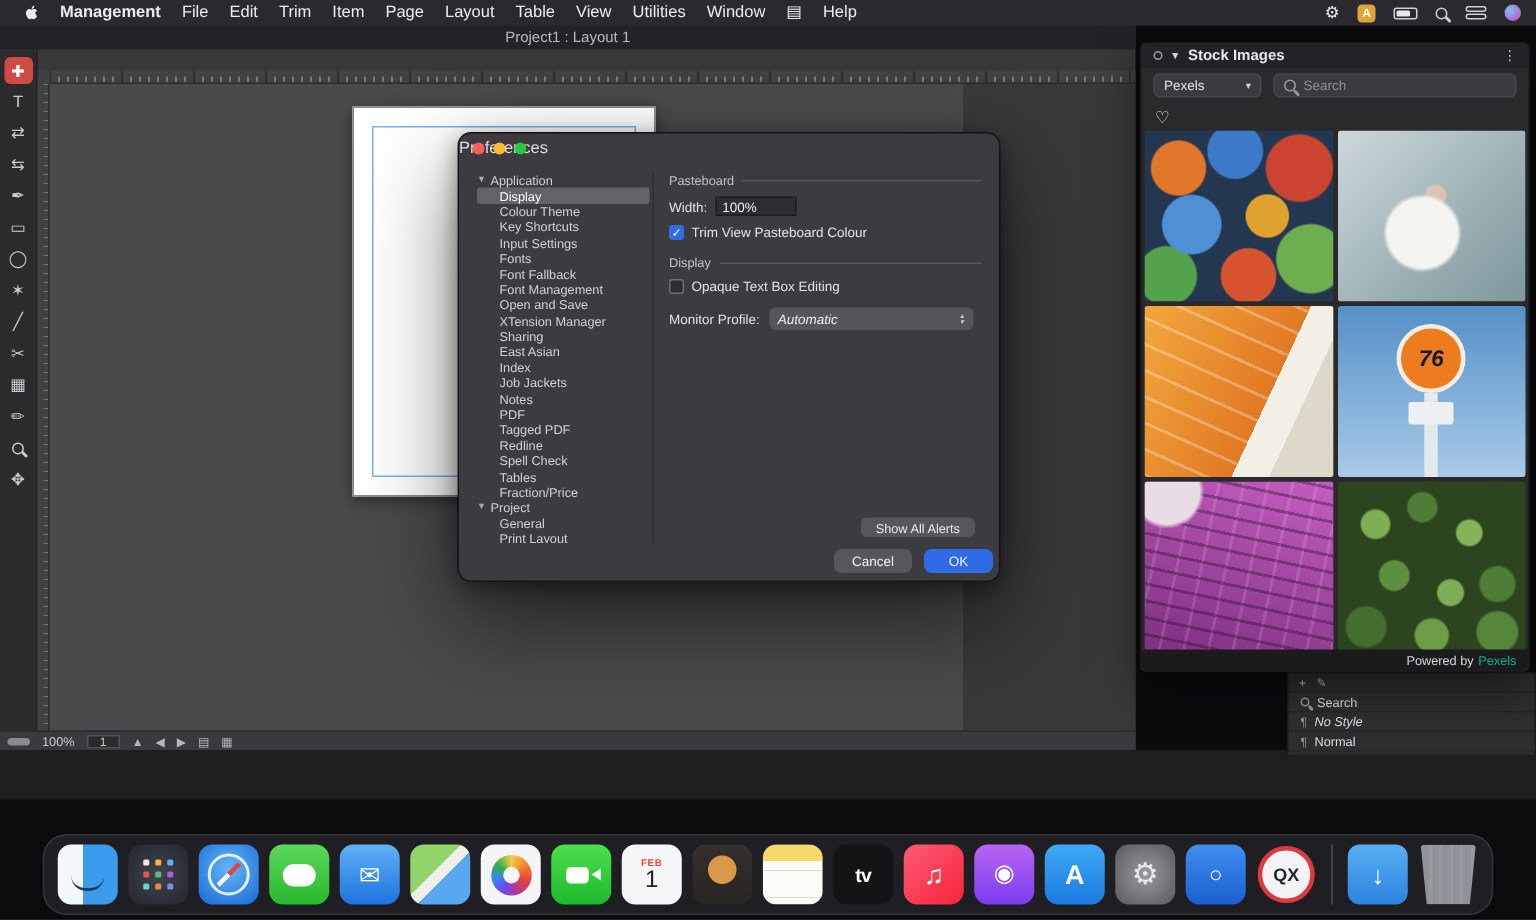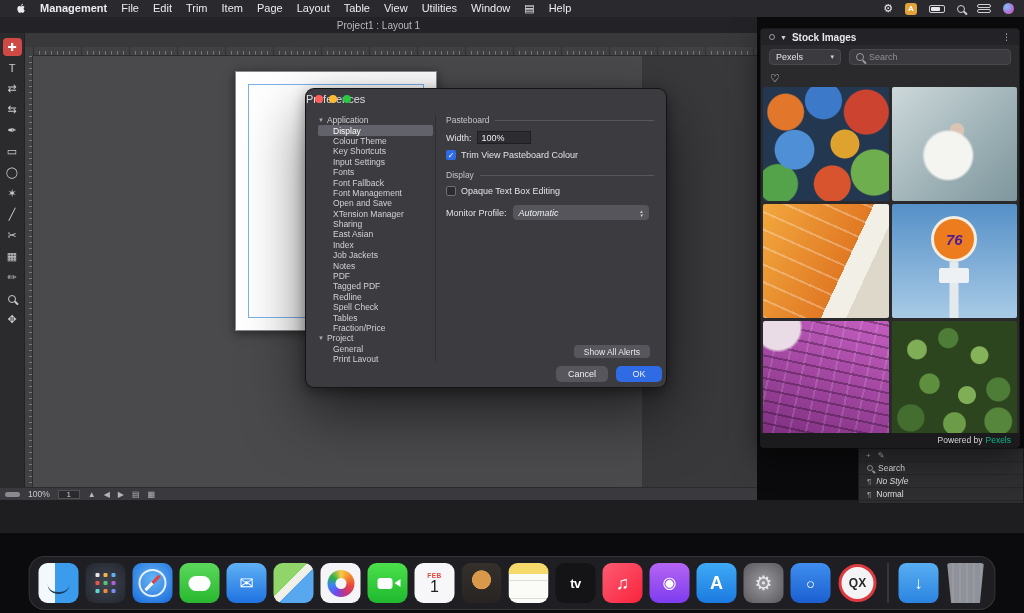--- a/index.html
+++ b/index.html
@@ -157,21 +157,21 @@
       linear-gradient(135deg, #cdd8da, #93a9ae 70%, #7e969d); }
   .ph3 { background:
       linear-gradient(115deg, transparent 0 62%, #f2efe6 62% 76%, #ded8cb 76%),
       repeating-linear-gradient(24deg, rgba(255,255,255,.28) 0 2px, transparent 2px 16px),
       linear-gradient(115deg, #f2a83e, #dd6f1e 75%); }
   .ph4 { background:linear-gradient(180deg, #5590c8, #a8cae6); }
   .ph4 .pole { position:absolute; left:50%; top:58px; transform:translateX(-50%); width:9px; height:56px; background:#e4e9ee; }
   .ph4 .panel { position:absolute; left:50%; top:64px; transform:translateX(-50%); width:30px; height:15px; background:#eef1f4; border-radius:2px; }
   .ph4 .ball { position:absolute; left:50%; top:12px; transform:translateX(-50%); width:46px; height:46px;
     border-radius:50%; background:#ec7c1e; border:3px solid #f4eee2; display:flex; align-items:center;
-    justify-content:center; color:#4c1d95; font-weight:bold; font-style:italic; font-size:15px; }
+    justify-content:center; color:#0f172a; font-weight:bold; font-style:italic; font-size:15px; }
   .ph5 { background:
       radial-gradient(circle at 12% 6%, #e9dce6 0 14%, transparent 16%),
       repeating-linear-gradient(12deg, rgba(35,8,35,.35) 0 2px, transparent 2px 11px),
       repeating-linear-gradient(102deg, rgba(255,255,255,.12) 0 2px, transparent 2px 16px),
       linear-gradient(200deg, #c45ec0, #7e2f80); }
   .ph6 { background:
       radial-gradient(circle at 20% 25%, #7fae57 0 7%, transparent 8%),
       radial-gradient(circle at 45% 15%, #4e7d38 0 8%, transparent 9%),
       radial-gradient(circle at 70% 30%, #86b35a 0 7%, transparent 8%),
       radial-gradient(circle at 30% 55%, #5e8f3f 0 9%, transparent 10%),

